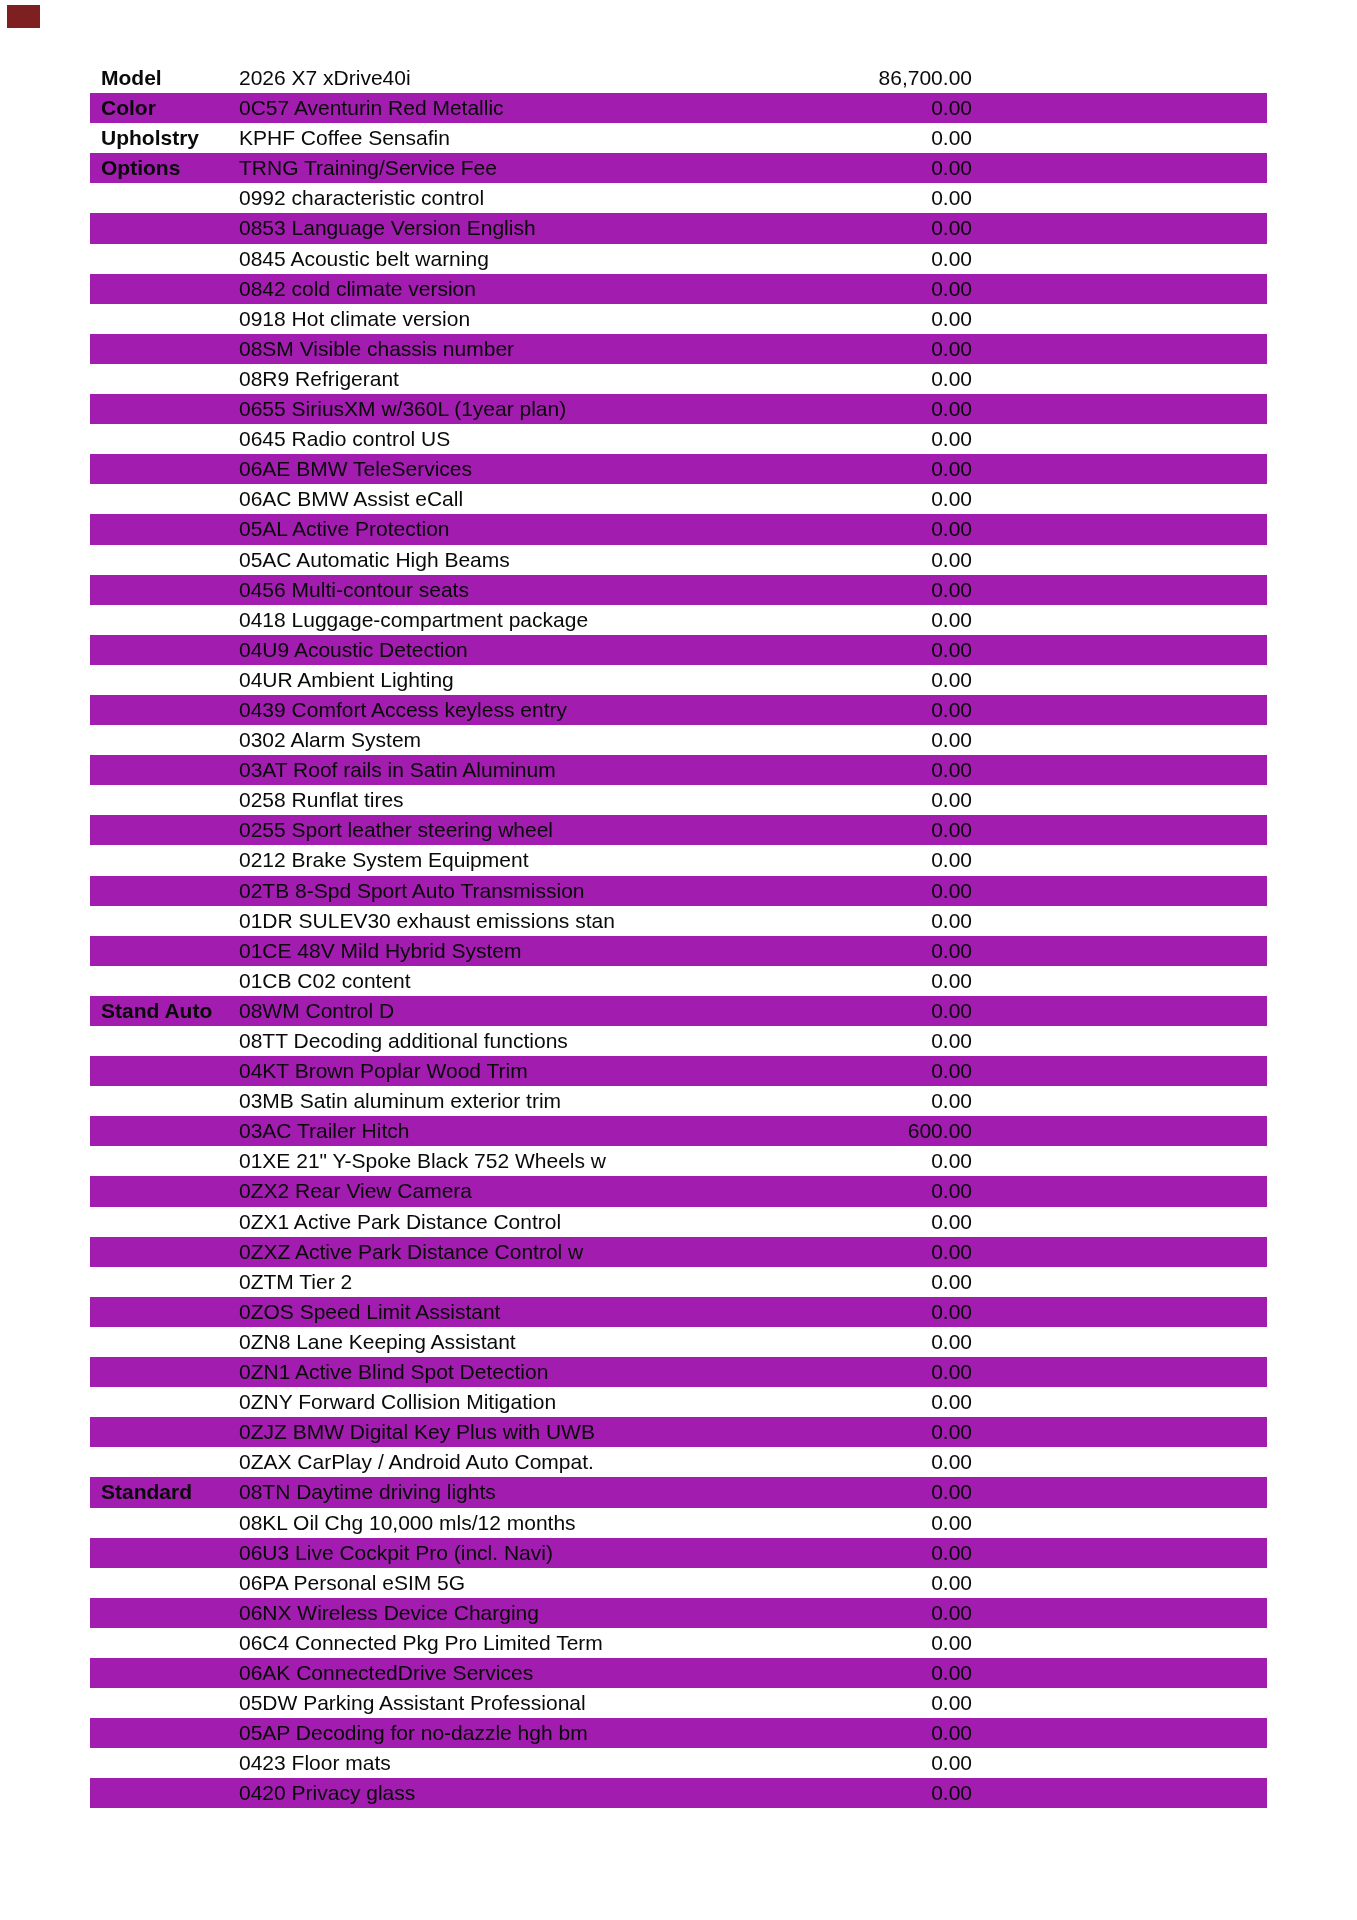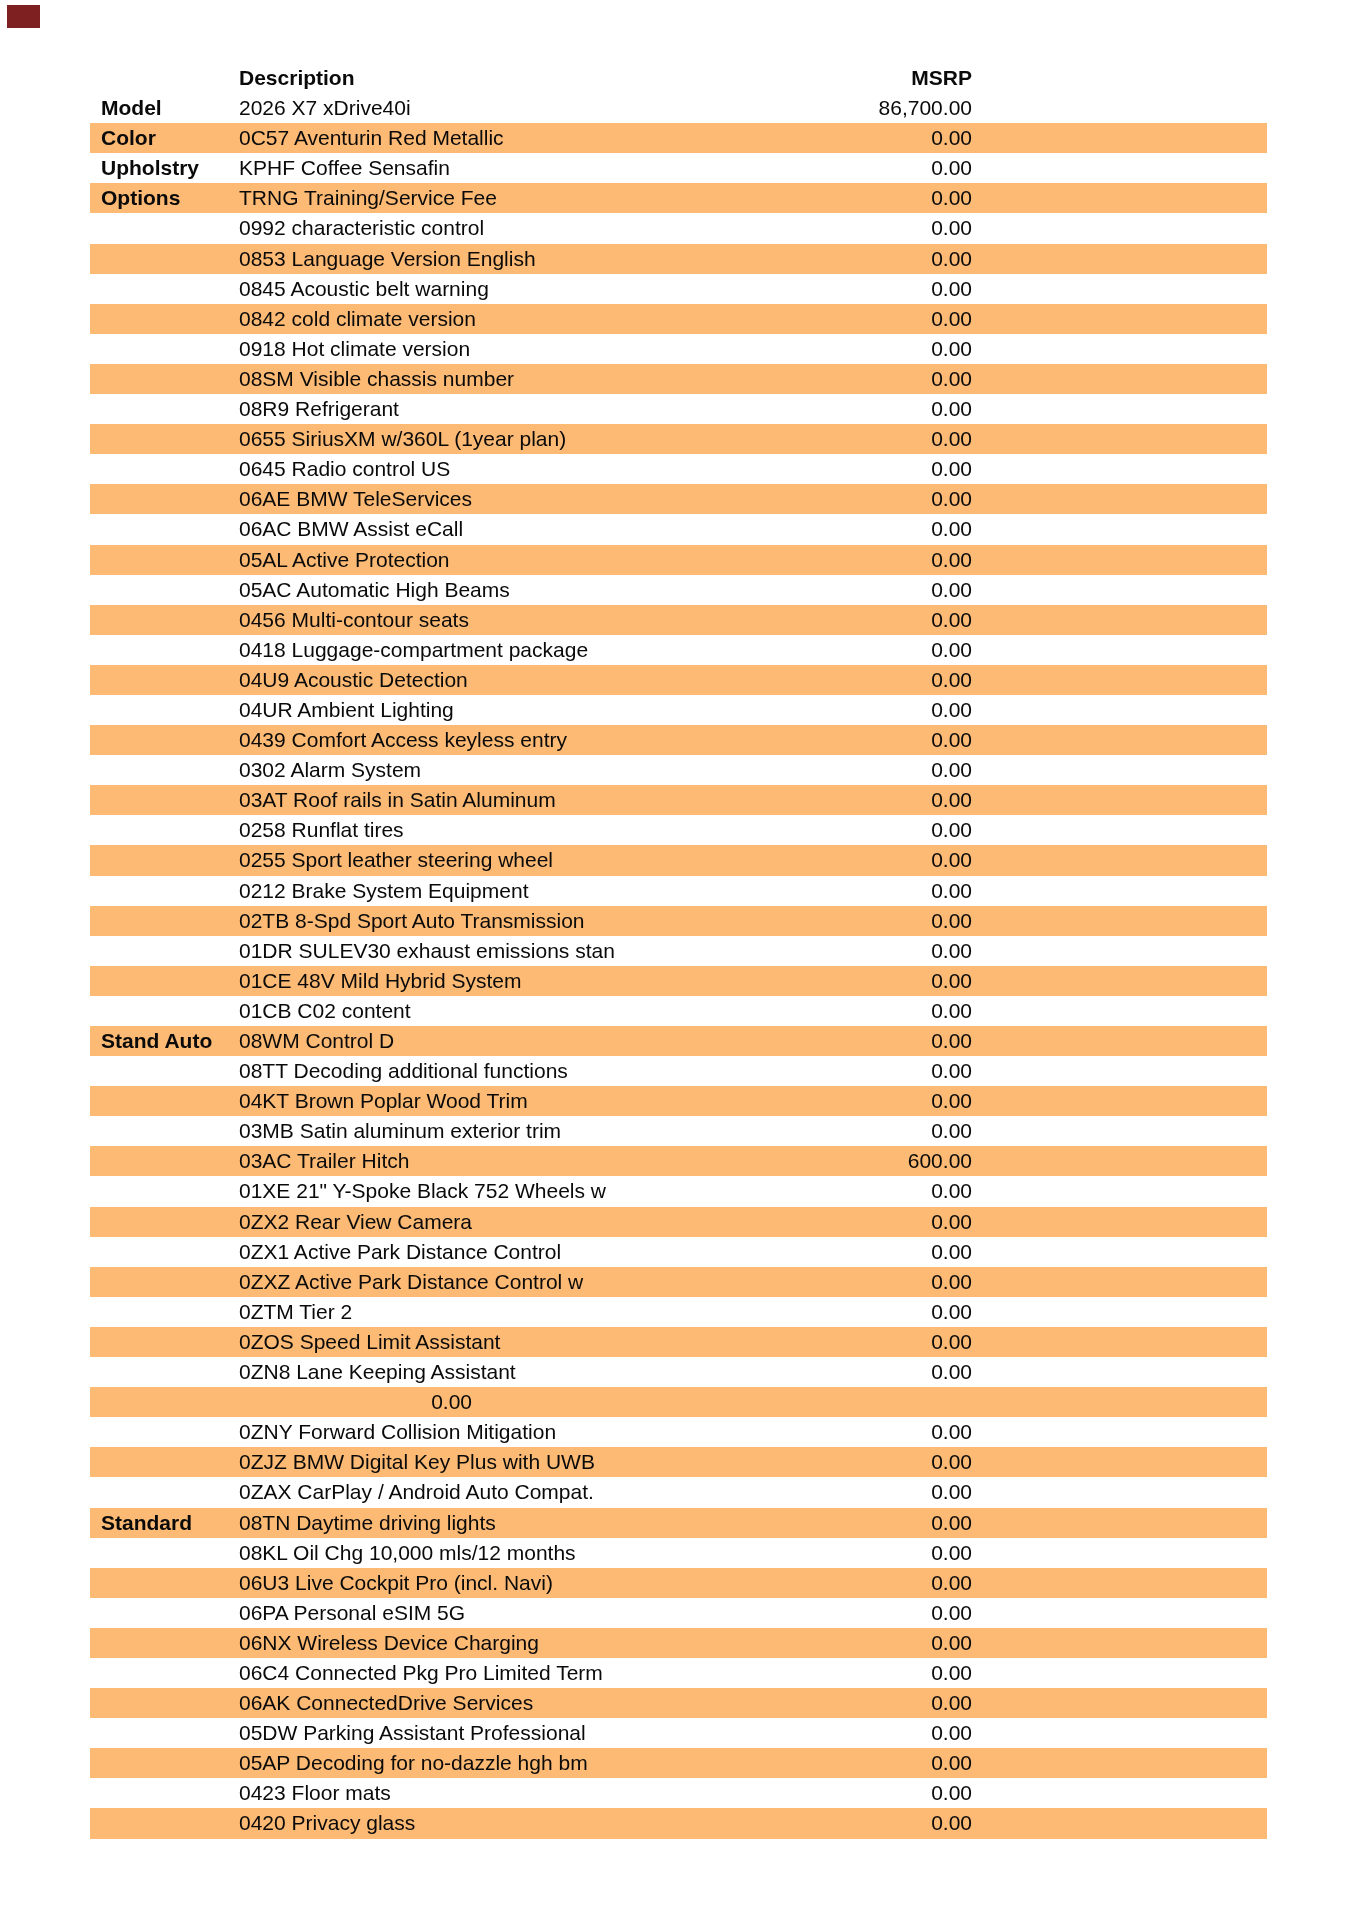--- a/index.html
+++ b/index.html
@@ -31,21 +31,21 @@
   }
   .row {
     display: flex;
     height: 30.1px;
     line-height: 30.1px;
     font-size: 21px;
     padding-left: 11px;
     box-sizing: border-box;
     white-space: nowrap;
   }
-  .row.shaded { background: #fdba74; }
+  .row.shaded { background: #a21caf; }
   .cell-cat {
     width: 138px;
     flex: 0 0 138px;
     overflow: visible;
     font-weight: bold;
   }
   .cell-desc {
     width: 500px;
     flex: 0 0 500px;
     overflow: visible;
@@ -57,25 +57,20 @@
   }
   .header-row { font-weight: bold; }
 </style>
 </head>
 <body>
 
 <div id="page" style="color: rgb(10, 10, 10);">
   <div id="corner-mark" style="background: rgb(126, 32, 33);"></div>
 
   <div id="option-table">
-    <div class="row header-row">
-      <div class="cell-cat"></div>
-      <div class="cell-desc">Description</div>
-      <div class="cell-msrp">MSRP</div>
-    </div>
     <div id="rows-container">
   <div class="row">
     <div class="cell-cat">Model</div>
     <div class="cell-desc">2026 X7 xDrive40i</div>
     <div class="cell-msrp">86,700.00</div>
   </div>
 
   <div class="row shaded">
     <div class="cell-cat">Color</div>
     <div class="cell-desc">0C57 Aventurin Red Metallic</div>
@@ -323,20 +318,21 @@
   </div>
 
   <div class="row">
     <div class="cell-cat"></div>
     <div class="cell-desc">0ZN8 Lane Keeping Assistant</div>
     <div class="cell-msrp">0.00</div>
   </div>
 
   <div class="row shaded">
     <div class="cell-cat"></div>
+    <div class="cell-desc">0ZN1 Active Blind Spot Detection</div>
     <div class="cell-msrp">0.00</div>
   </div>
 
   <div class="row">
     <div class="cell-cat"></div>
     <div class="cell-desc">0ZNY Forward Collision Mitigation</div>
     <div class="cell-msrp">0.00</div>
   </div>
 
   <div class="row shaded">

